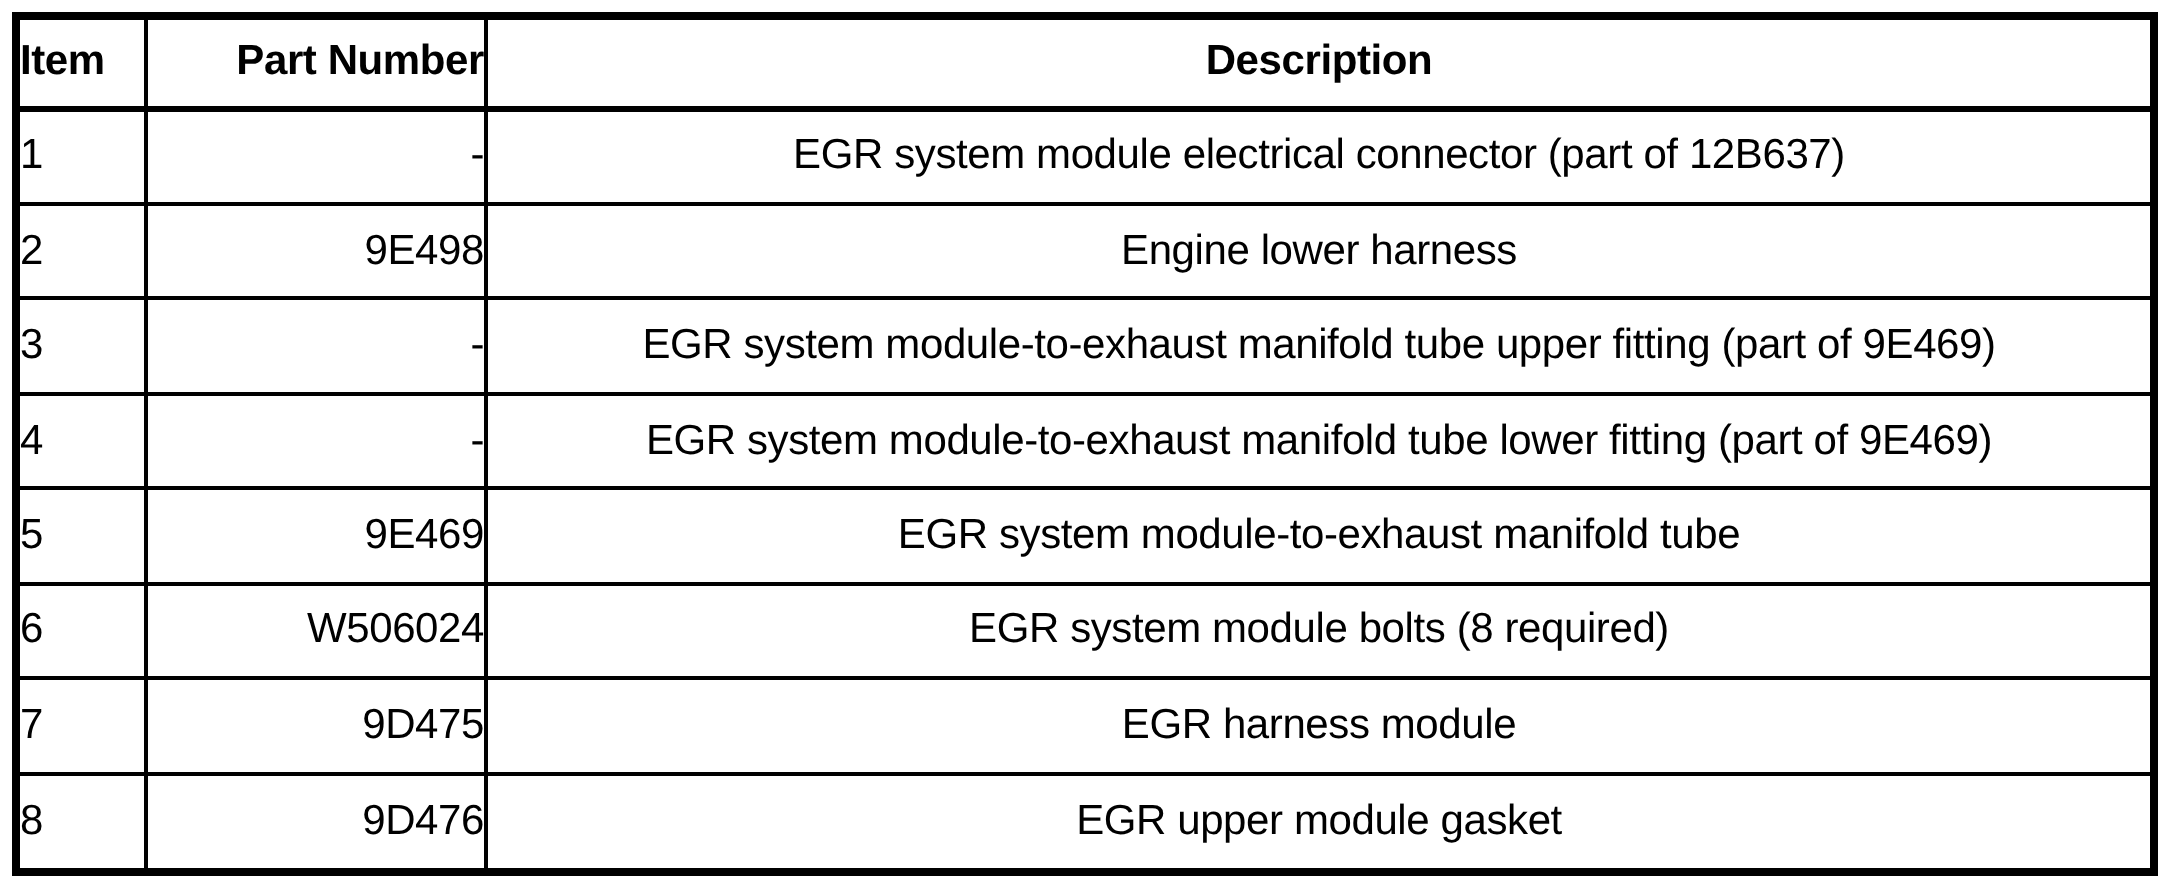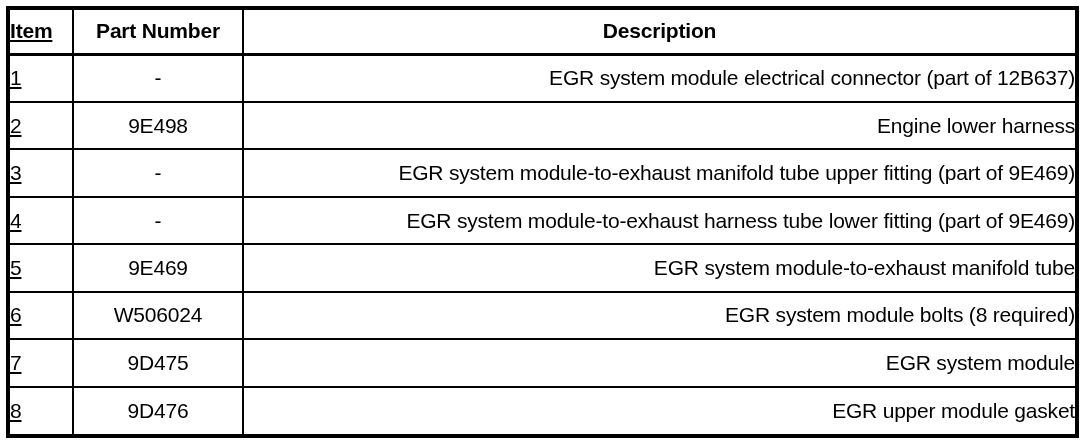--- a/index.html
+++ b/index.html
@@ -71,23 +71,23 @@
   }
 
   table.parts-table thead th {
     font-weight: bold;
     height: 43px;
   }
   table.parts-table tbody tr {
     height: 45px;
   }
 
-  .cell-pad-item  { padding-left: 9px;  text-align: left; text-decoration: underline; }
-  .cell-pad-part  { padding-left: 9px;  text-align: center; }
-  .cell-pad-desc  { padding-left: 10px; padding-right: 4px; text-align: right; white-space: nowrap; }
+  .cell-pad-item  { padding-left: 9px;  text-align: left; }
+  .cell-pad-part  { padding-left: 9px;  text-align: right; }
+  .cell-pad-desc  { padding-left: 10px; padding-right: 4px; text-align: center; white-space: nowrap; }
   .hdr-center     { padding: 0 4px; }
 </style>
 </head>
 <body>
 
 <div class="table-wrap">
   <table class="parts-table">
     <colgroup>
       <col class="col-item">
       <col class="col-part">
@@ -112,36 +112,36 @@
         <td class="c-desc cell-pad-desc">Engine lower harness</td>
       </tr>
       <tr>
         <td class="c-item cell-pad-item">3</td>
         <td class="c-part cell-pad-part">-</td>
         <td class="c-desc cell-pad-desc">EGR system module-to-exhaust manifold tube upper fitting (part of 9E469)</td>
       </tr>
       <tr>
         <td class="c-item cell-pad-item">4</td>
         <td class="c-part cell-pad-part">-</td>
-        <td class="c-desc cell-pad-desc">EGR system module-to-exhaust harness tube lower fitting (part of 9E469)</td>
+        <td class="c-desc cell-pad-desc">EGR system module-to-exhaust manifold tube lower fitting (part of 9E469)</td>
       </tr>
       <tr>
         <td class="c-item cell-pad-item">5</td>
         <td class="c-part cell-pad-part">9E469</td>
         <td class="c-desc cell-pad-desc">EGR system module-to-exhaust manifold tube</td>
       </tr>
       <tr>
         <td class="c-item cell-pad-item">6</td>
         <td class="c-part cell-pad-part">W506024</td>
         <td class="c-desc cell-pad-desc">EGR system module bolts (8 required)</td>
       </tr>
       <tr>
         <td class="c-item cell-pad-item">7</td>
         <td class="c-part cell-pad-part">9D475</td>
-        <td class="c-desc cell-pad-desc">EGR system module</td>
+        <td class="c-desc cell-pad-desc">EGR harness module</td>
       </tr>
       <tr>
         <td class="c-item cell-pad-item">8</td>
         <td class="c-part cell-pad-part">9D476</td>
         <td class="c-desc cell-pad-desc">EGR upper module gasket</td>
       </tr>
     </tbody>
   </table>
 </div>
 

